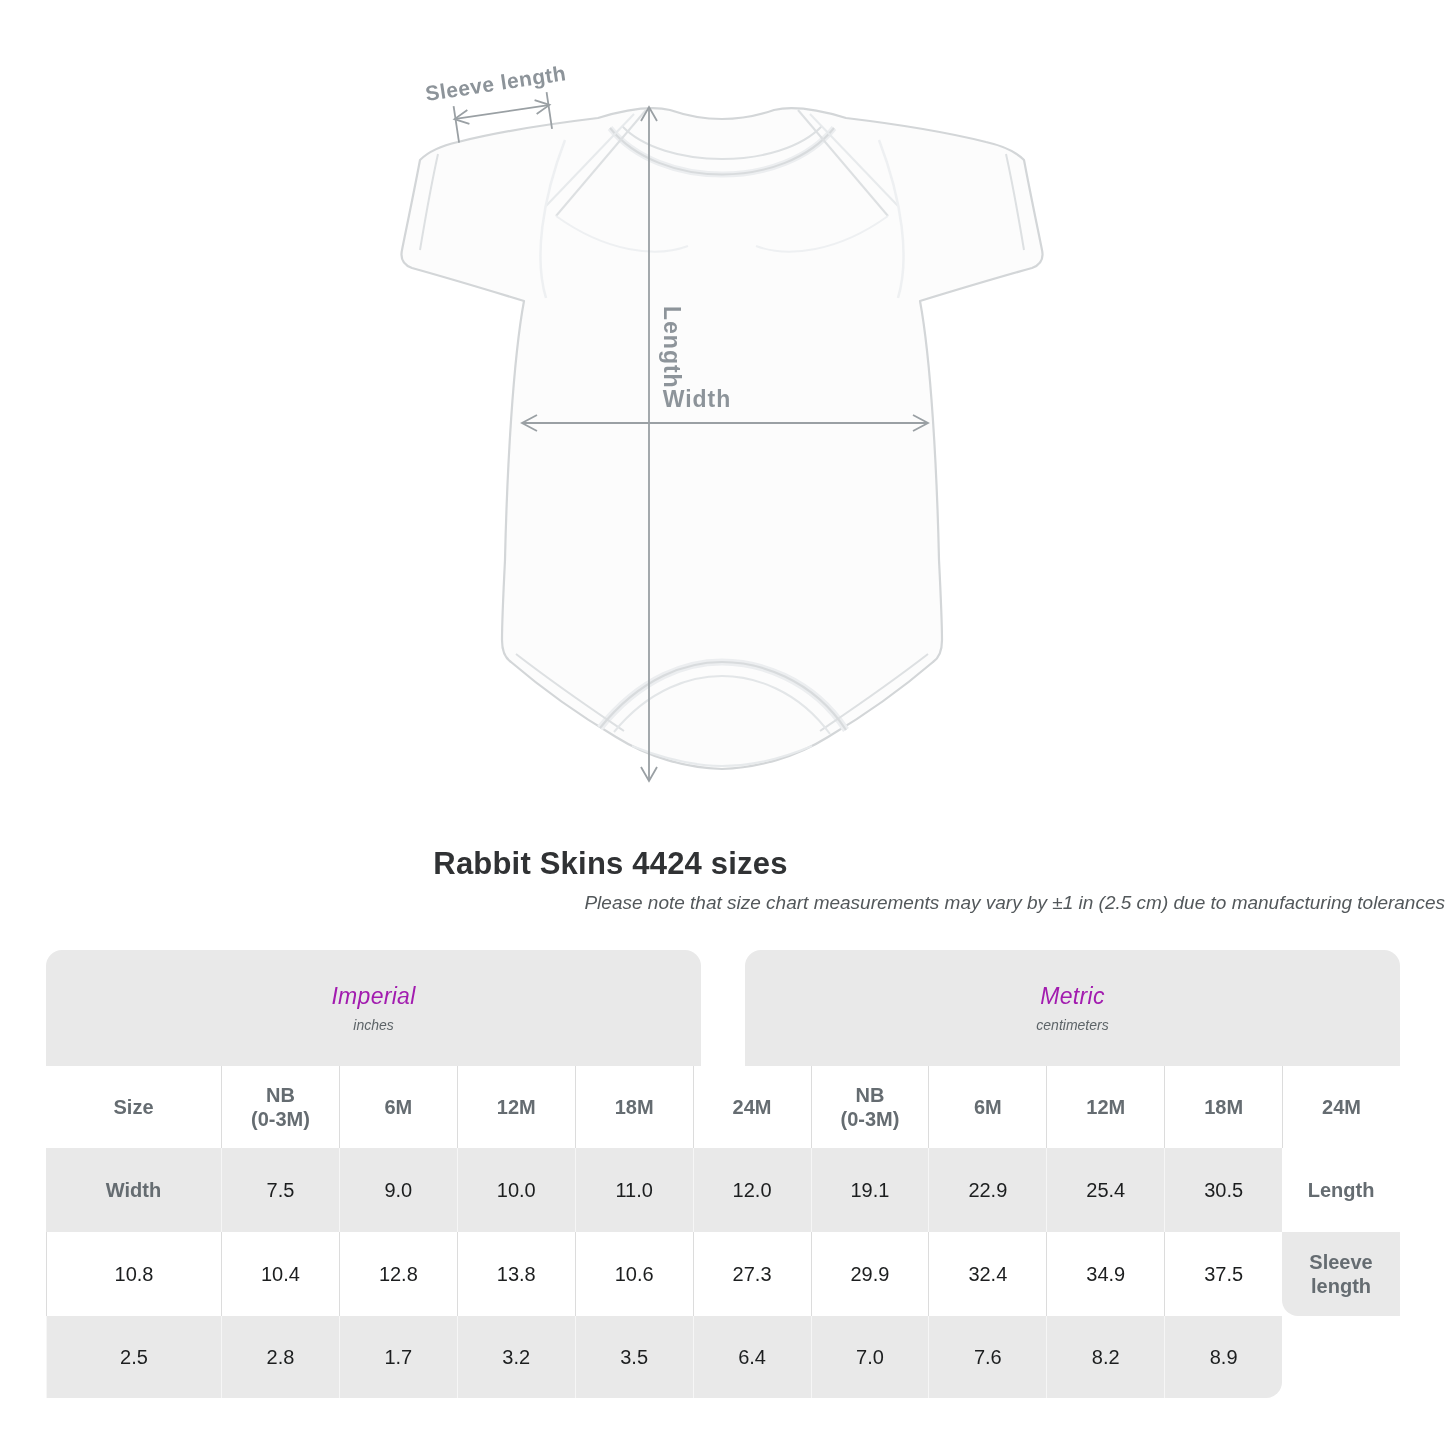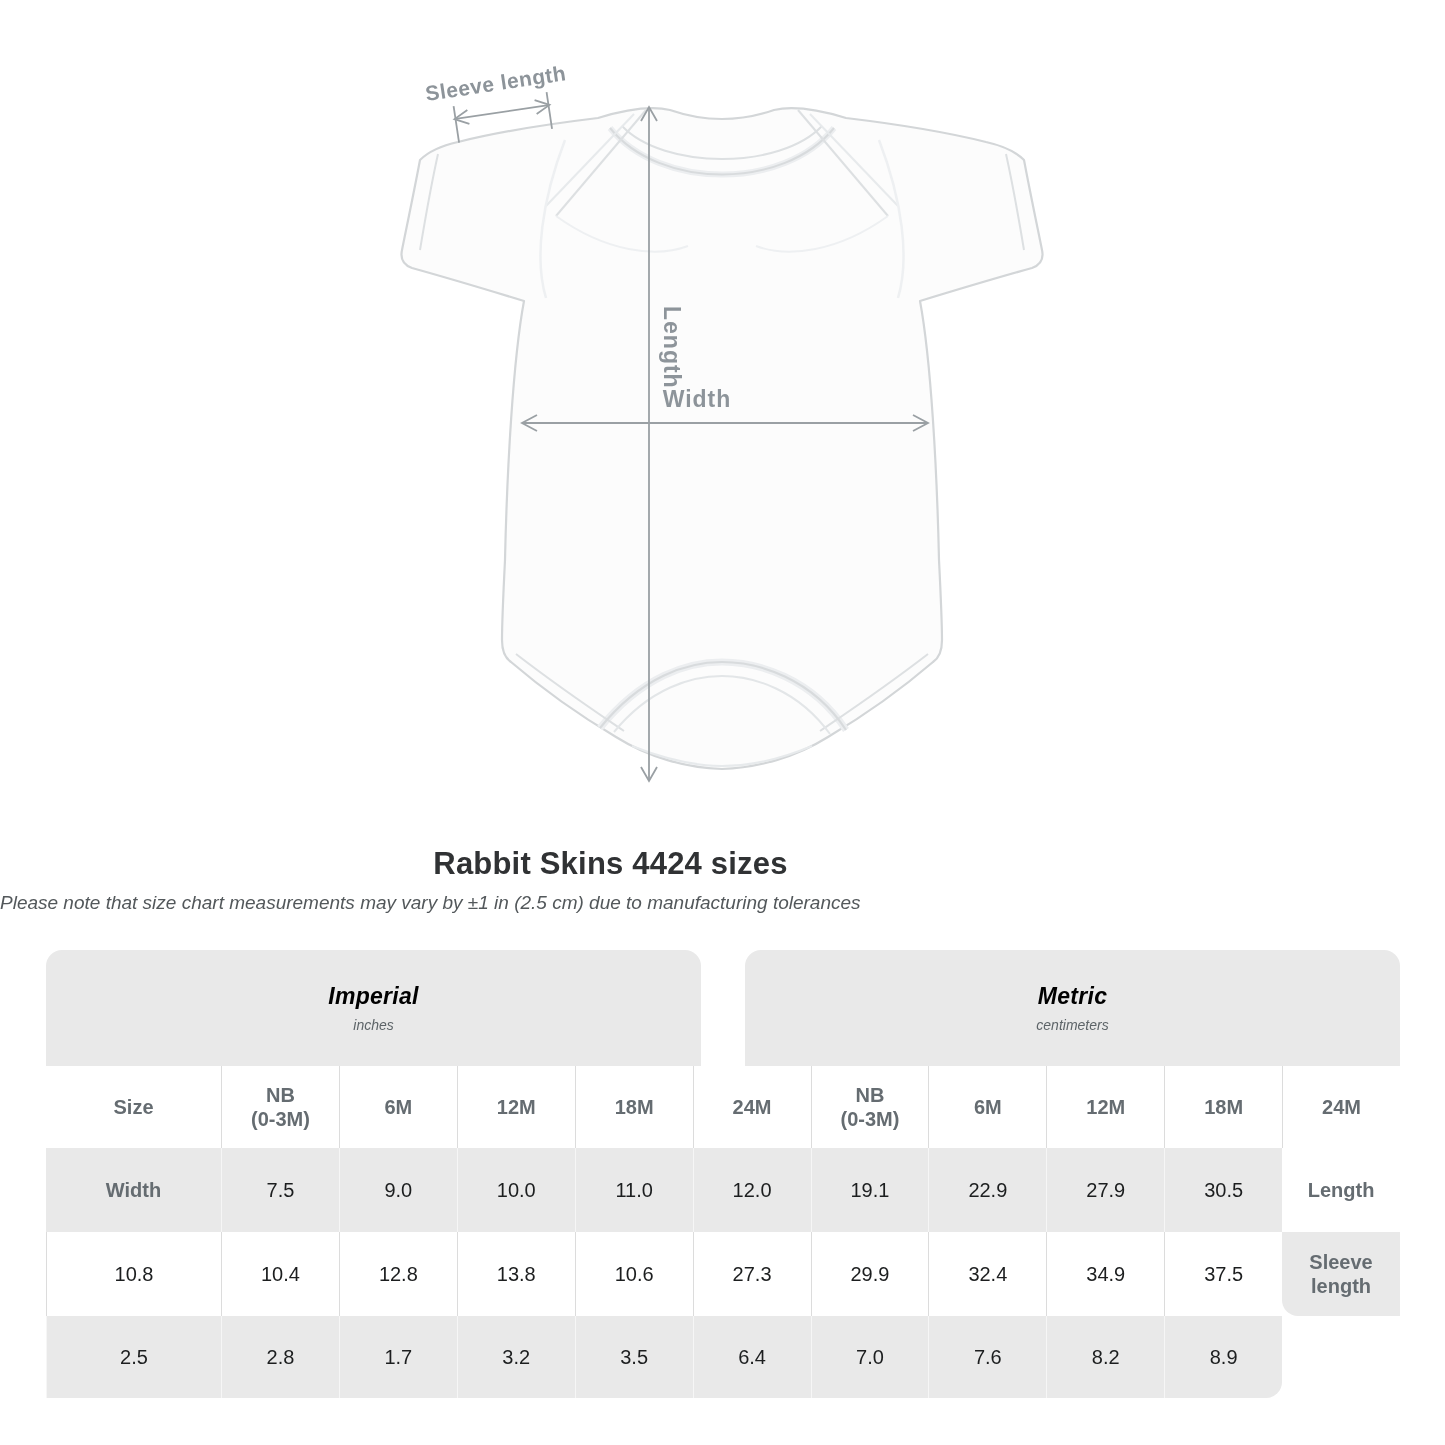--- a/index.html
+++ b/index.html
@@ -8,31 +8,31 @@
     font-family:"Liberation Sans", sans-serif;
   }
   
   .diagram-wrap{position:absolute;left:0;top:0;width:1445px;height:830px;}
   
   .title{
     position:absolute;left:0;top:846px;width:1221px;text-align:center;
     font-size:31px;font-weight:bold;color:#303234;letter-spacing:.2px;
   }
   .subtitle{
-    position:absolute;left:0;top:892px;width:1445px;text-align:left;
+    position:absolute;left:0;top:892px;width:1445px;text-align:right;
     font-size:19px;font-style:italic;color:#53585b;
   }
   
   .size-table{position:absolute;left:46px;top:950px;width:1354px;}
   .band{display:flex;gap:44px;height:116px;}
   .band-block{
     background:#e9e9e9;border-radius:16px 16px 0 0;flex:1;
     display:flex;flex-direction:column;align-items:center;justify-content:center;gap:7px;
   }
-  .band-title{font-size:23px;font-weight:bold;font-style:italic;color:#000000;letter-spacing:.3px;}
+  .band-title{font-size:23px;font-weight:normal;font-style:italic;color:#a21caf;letter-spacing:.3px;}
   .band-units{font-size:14px;font-style:italic;color:#5d6468;}
   .grid{display:grid;grid-template-columns:175px repeat(10,1fr);grid-template-rows:82px 84px 84px 82px;}
   .c{
     display:flex;align-items:center;justify-content:center;text-align:center;
     font-size:20px;color:#1c1e1f;background:#ffffff;white-space:pre-line;line-height:1.2;
   }
   .lbl{font-weight:bold;color:#656c71;}
   .g{background:#e9e9e9;}
   .sep{border-left:1px solid #dcdcdc;}
   .g.sep{border-left-color:#f6f6f6;text-align:right;}
@@ -160,21 +160,21 @@
       <div class="c lbl sep">24M</div>
 
       <div class="c lbl g">Width</div>
       <div class="c g sep">7.5</div>
       <div class="c g sep">9.0</div>
       <div class="c g sep">10.0</div>
       <div class="c g sep">11.0</div>
       <div class="c g sep">12.0</div>
       <div class="c g sep">19.1</div>
       <div class="c g sep">22.9</div>
-      <div class="c g sep">27.9</div>
+      <div class="c g sep">25.4</div>
       <div class="c g sep">30.5</div>
 
       <div class="c lbl">Length</div>
       <div class="c sep">10.8</div>
       <div class="c sep">10.4</div>
       <div class="c sep">12.8</div>
       <div class="c sep">13.8</div>
       <div class="c sep">10.6</div>
       <div class="c sep">27.3</div>
       <div class="c sep">29.9</div>

